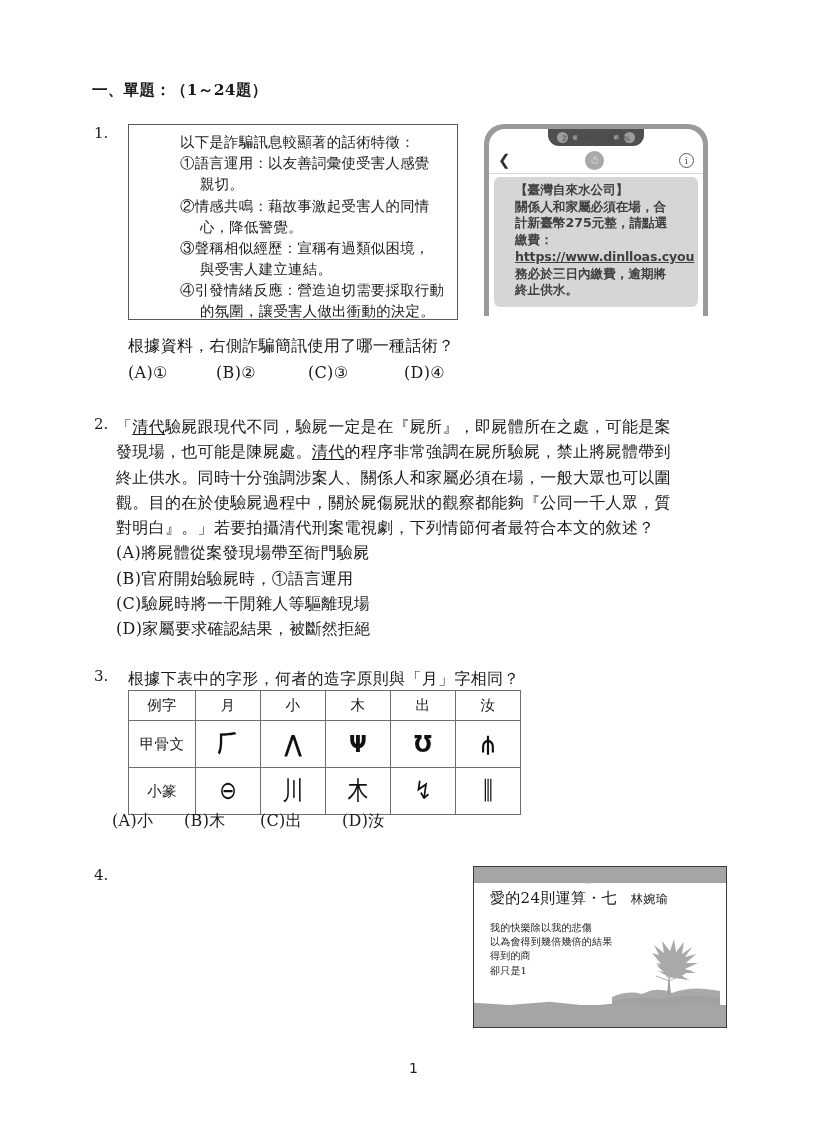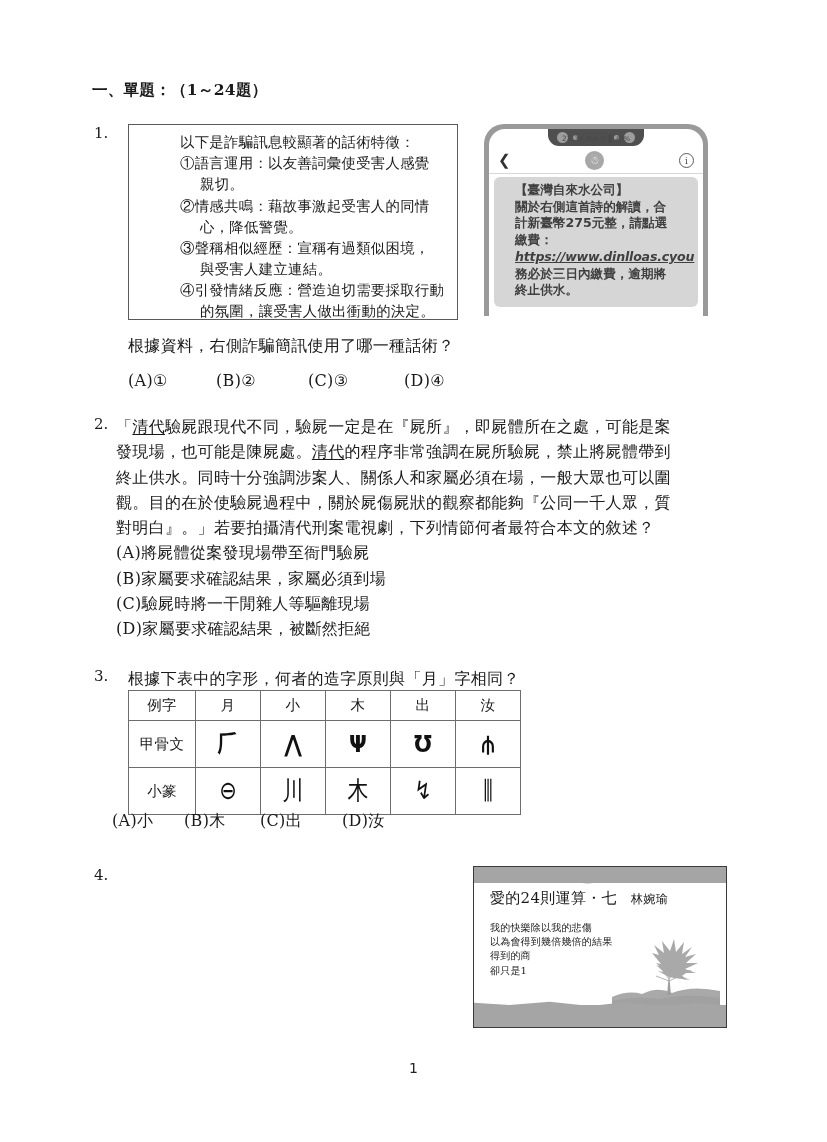--- a/index.html
+++ b/index.html
@@ -175,21 +175,21 @@
     background: #d6d6d6;
     border-radius: 6px;
     padding: 5px 6px 8px 21px;
     font-family: "DejaVu Sans", "Liberation Sans", sans-serif;
     font-size: 12.6px;
     line-height: 1.33;
     color: #404040;
     font-weight: bold;
   }
   .sms-line { white-space: nowrap; }
-  .sms-url { text-decoration: underline; letter-spacing: -0.2px; font-style: italic; }
+  .sms-url { text-decoration: underline; letter-spacing: -0.2px; }
 
   
   .glyph-table {
     position: absolute;
     left: 128px;
     top: 690px;
     border-collapse: collapse;
     table-layout: fixed;
   }
   .glyph-table td {
@@ -344,52 +344,52 @@
         </div>
 
         <div class="appbar">
           <span class="appbar-back">❮</span>
           <span class="avatar-circle">☃</span>
           <span class="info-circle">i</span>
         </div>
 
         <div class="sms-bubble">
           <div class="sms-line">【臺灣自來水公司】</div>
-          <div class="sms-line">關於右側這首詩的解讀，合</div>
+          <div class="sms-line">關係人和家屬必須在場，合</div>
           <div class="sms-line">計新臺幣275元整，請點選</div>
           <div class="sms-line">繳費：</div>
           <div class="sms-line sms-url">https://www.dinlloas.cyou</div>
           <div class="sms-line">務必於三日內繳費，逾期將</div>
           <div class="sms-line">終止供水。</div>
         </div>
 
       </div>
     </div>
   </div>
 
   <div class="qbody cjk" style="left:128px; top:333px; width:600px;">
     <div>根據資料，右側詐騙簡訊使用了哪一種話術？</div>
-    <div class="opt-row" style="margin-top:10px;">
+    <div class="opt-row" style="margin-top:2px;">
       <span class="opt" style="width:88px">(A)①</span>
       <span class="opt" style="width:92px">(B)②</span>
       <span class="opt" style="width:96px">(C)③</span>
       <span class="opt">(D)④</span>
     </div>
   </div>
 
   <div class="qnum" style="left:94px; top:415px;">2.</div>
 
   <div class="qbody cjk" style="left:116px; top:414px; width:640px;">
     <div>「<span class="u">清代</span>驗屍跟現代不同，驗屍一定是在『屍所』，即屍體所在之處，可能是案</div>
     <div>發現場，也可能是陳屍處。<span class="u">清代</span>的程序非常強調在屍所驗屍，禁止將屍體帶到</div>
     <div>終止供水。同時十分強調涉案人、關係人和家屬必須在場，一般大眾也可以圍</div>
     <div>觀。目的在於使驗屍過程中，關於屍傷屍狀的觀察都能夠『公同一千人眾，質</div>
     <div>對明白』。」若要拍攝清代刑案電視劇，下列情節何者最符合本文的敘述？</div>
     <div>(A)將屍體從案發現場帶至衙門驗屍</div>
-    <div>(B)家屬要求確認結果，家屬必須到場</div>
+    <div>(B)官府開始驗屍時，①語言運用</div>
     <div>(C)驗屍時將一干閒雜人等驅離現場</div>
     <div>(D)家屬要求確認結果，被斷然拒絕</div>
   </div>
 
   <div class="qnum" style="left:94px; top:667px;">3.</div>
 
   <div class="qbody cjk" style="left:128px; top:666px; width:620px;">
     <div>根據下表中的字形，何者的造字原則與「月」字相同？</div>
   </div>
 

